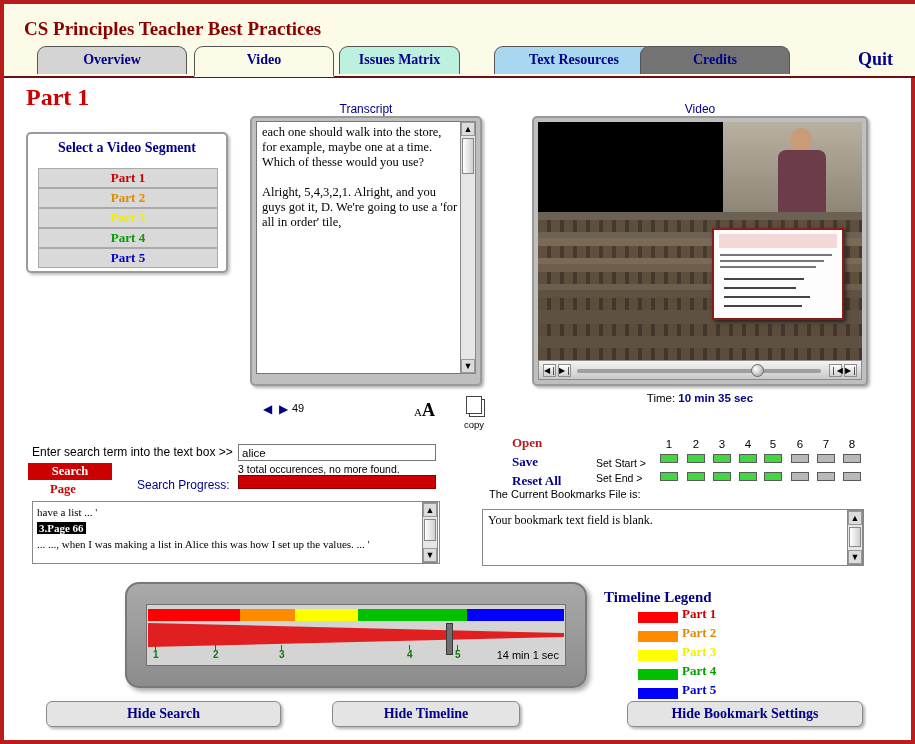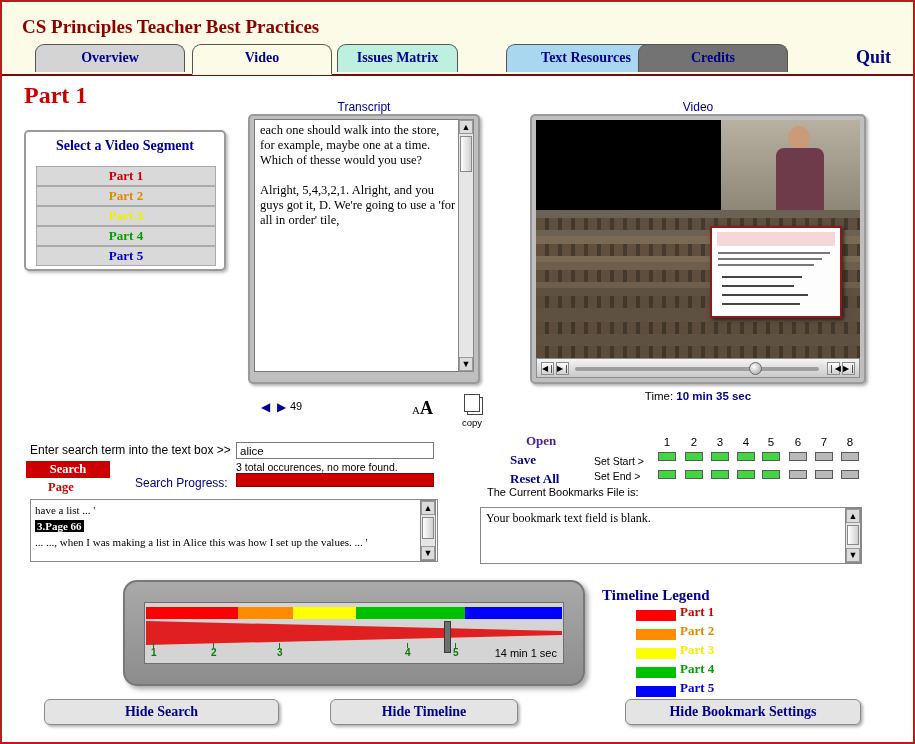--- a/index.html
+++ b/index.html
@@ -11,21 +11,21 @@
     font-family: "Liberation Sans", sans-serif;
     width: 915px;
     height: 744px;
     overflow: hidden;
   }
   #app {
     position: relative;
     width: 915px;
     height: 744px;
     box-sizing: border-box;
-    border: 2px solid #b91c1c;
+    border: 4px solid #b91c1c;
     background: #ffffff;
   }
   
   #header {
     position: absolute;
     left: 0; top: 0;
     width: 911px;
     height: 74px;
     background: #fbfbe8;
     border-bottom: 2px solid #6a1010;
@@ -60,21 +60,21 @@
     border: 1px solid #555;
     border-bottom: none;
     border-radius: 9px 9px 0 0;
     box-sizing: border-box;
     cursor: pointer;
     color: #00008b;
   }
   #tab-overview { left: 33px;  width: 150px; background: #d4d4d4; }
   #tab-video    { left: 190px; width: 140px; background: #fbfbe8; border-bottom: 2px solid #fbfbe8; top: 42px; height: 31px; color:#00008b;}
   #tab-issues   { left: 335px; width: 121px; background: #bdf0de; }
-  #tab-text     { left: 504px; width: 160px; background: #a9d7f0; }
+  #tab-text     { left: 490px; width: 160px; background: #a9d7f0; }
   #tab-credits  { left: 636px; width: 150px; background: #737373; }
 
   
   #part-title {
     position: absolute;
     left: 22px; top: 80px;
     font-size: 24px;
     font-weight: bold;
     color: #cc0000;
     font-family: "Liberation Serif", serif;
@@ -413,21 +413,21 @@
   #search-results-scroll {
     position: absolute;
     left: 418px; top: 498px;
     width: 16px; height: 61px;
     background: #e6e6e6;
     border: 1px solid #888;
     box-sizing: border-box;
   }
 
   
-  #bm-open   { position:absolute; left:508px; top:431px; font-size:13px; font-weight:bold; color:#4c1d95; cursor:pointer; font-family:"Liberation Serif",serif;margin-left:16px;}
+  #bm-open   { position:absolute; left:508px; top:431px; font-size:13px; font-weight:bold; color:#b91c1c; cursor:pointer; font-family:"Liberation Serif",serif;}
   #bm-save   { position:absolute; left:508px; top:450px; font-size:13px; font-weight:bold; color:#00008b; cursor:pointer; font-family:"Liberation Serif",serif;}
   #bm-reset  { position:absolute; left:508px; top:469px; font-size:13px; font-weight:bold; color:#00008b; cursor:pointer; font-family:"Liberation Serif",serif;}
   #bm-setstart { position:absolute; left:592px; top:453px; font-size:10.5px; color:#000; cursor:pointer;}
   #bm-setend   { position:absolute; left:592px; top:468px; font-size:10.5px; color:#000; cursor:pointer;}
   #bm-current-file { position:absolute; left:485px; top:484px; font-size:11px; color:#000;}
   .bm-num {
     position: absolute;
     top: 434px;
     width: 18px;
     text-align: center;

